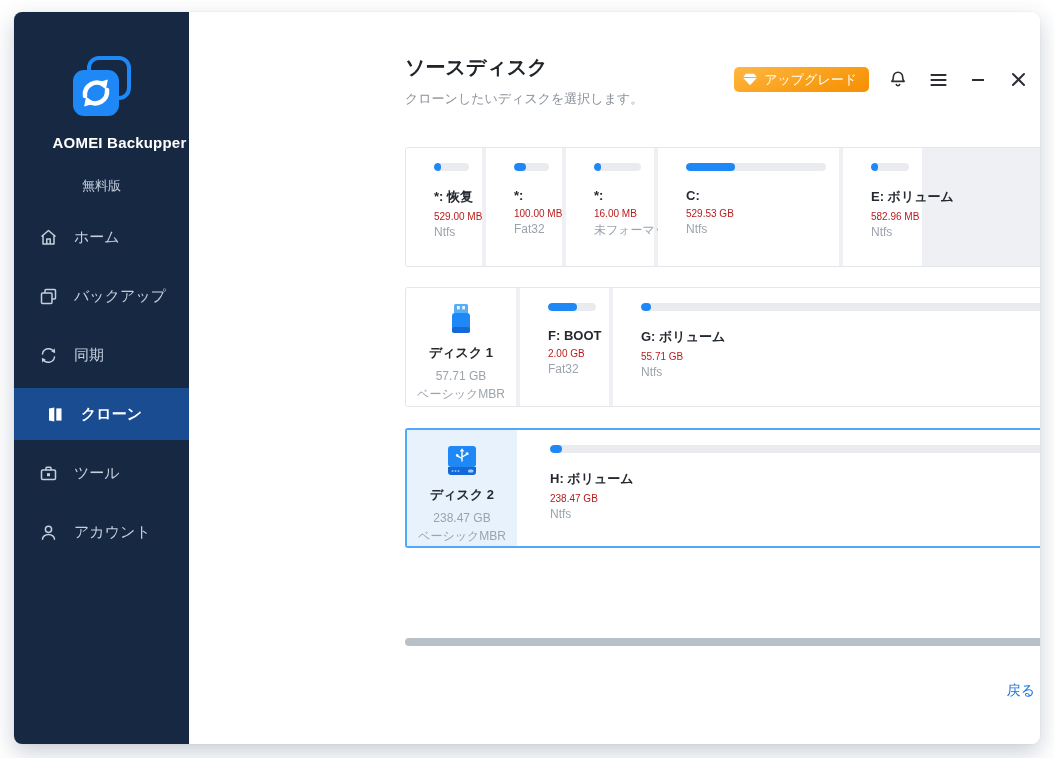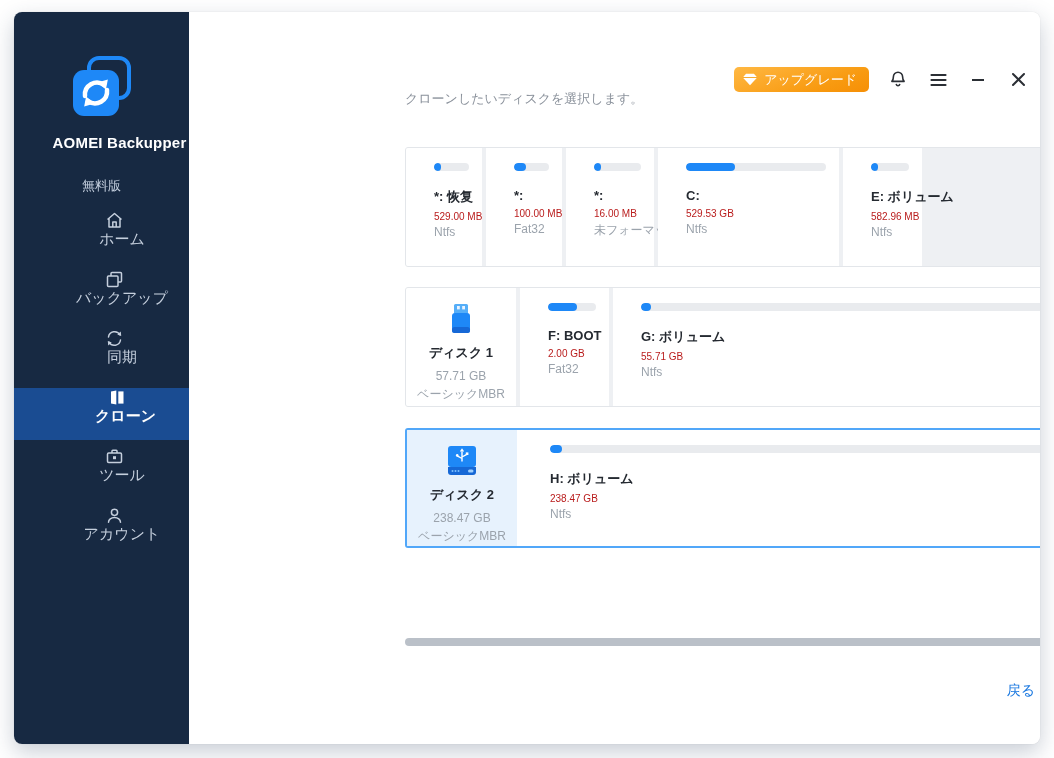--- a/index.html
+++ b/index.html
@@ -8,21 +8,21 @@
   .window { position:absolute; left:14px; top:12px; width:1026px; height:732px;
             border-radius:8px; box-shadow:0 8px 22px rgba(40,60,90,.25), 0 0 1px rgba(0,0,0,.2);
             display:flex; overflow:hidden; background:#fff; }
 
   
   .sidebar { width:175px; height:100%; background:#172942; position:relative; flex:none; }
   .logo-wrap { position:absolute; top:44px; left:0; width:175px; text-align:center; }
   .app-name { color:#ffffff; font-size:15px; font-weight:bold; margin-top:12px; letter-spacing:.2px;margin-left:36px; }
   .app-edition { color:#c3cedd; font-size:13px; margin-top:26px; }
   .nav { position:absolute; top:199px; left:0; width:175px; list-style:none; }
-  .nav-item { height:52px; margin-bottom:7px; display:flex; align-items:center; padding-left:25px; cursor:pointer;flex-direction:column; }
+  .nav-item { height:52px; margin-bottom:7px; display:flex; align-items:center; padding-left:25px; cursor:pointer; }
   .nav-item .nav-ic { width:19px; height:19px; flex:none; display:flex; align-items:center; justify-content:center; }
   .nav-item .nav-label { color:#c5cfdd; font-size:15px; margin-left:16px; white-space:nowrap; }
   .nav-item.active { background:#1a4c92;padding-left:32px; }
   .nav-item.active .nav-label { color:#ffffff; font-weight:bold; }
 
   
   .main { flex:1; position:relative; background:#ffffff; }
 
   .titlebar { position:absolute; top:16px; right:12px; display:flex; align-items:center;margin-top:39px; }
   .upgrade-btn { height:25px; padding:0 12px 0 8px; border-radius:5px; display:flex; align-items:center;
@@ -170,20 +170,21 @@
           </svg>
       </div>
       <div class="tb-gap"></div>
       <div class="tb-ic">
         <svg width="15" height="15" viewBox="0 0 15 15">
             <path d="M2 2 L13 13 M13 2 L2 13" stroke="#2b2f35" stroke-width="2" stroke-linecap="round"></path>
           </svg>
       </div>
     </div>
 
+    <div class="page-title">ソースディスク</div>
     <div class="page-subtitle">クローンしたいディスクを選択します。</div>
 
     <div class="disk-row" style="top:135px;">
       <div class="disk-cell part-cell" style="width:76px">
         <div class="usage-track">
             <div class="usage-fill" style="width: 8%;"></div>
           </div>
         <div class="part-label">*: 恢复</div>
         <div class="part-size">529.00 MB</div>
         <div class="part-fs">Ntfs</div>

